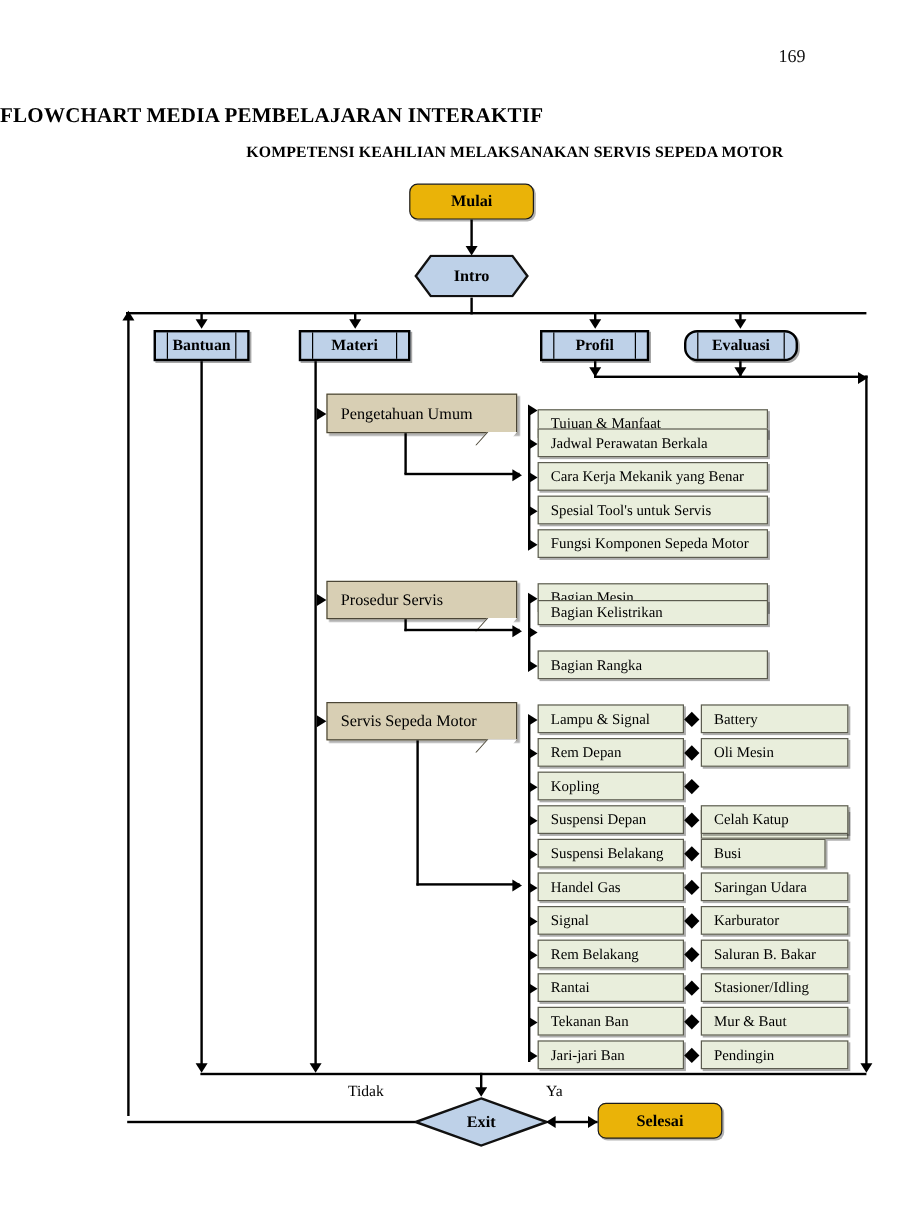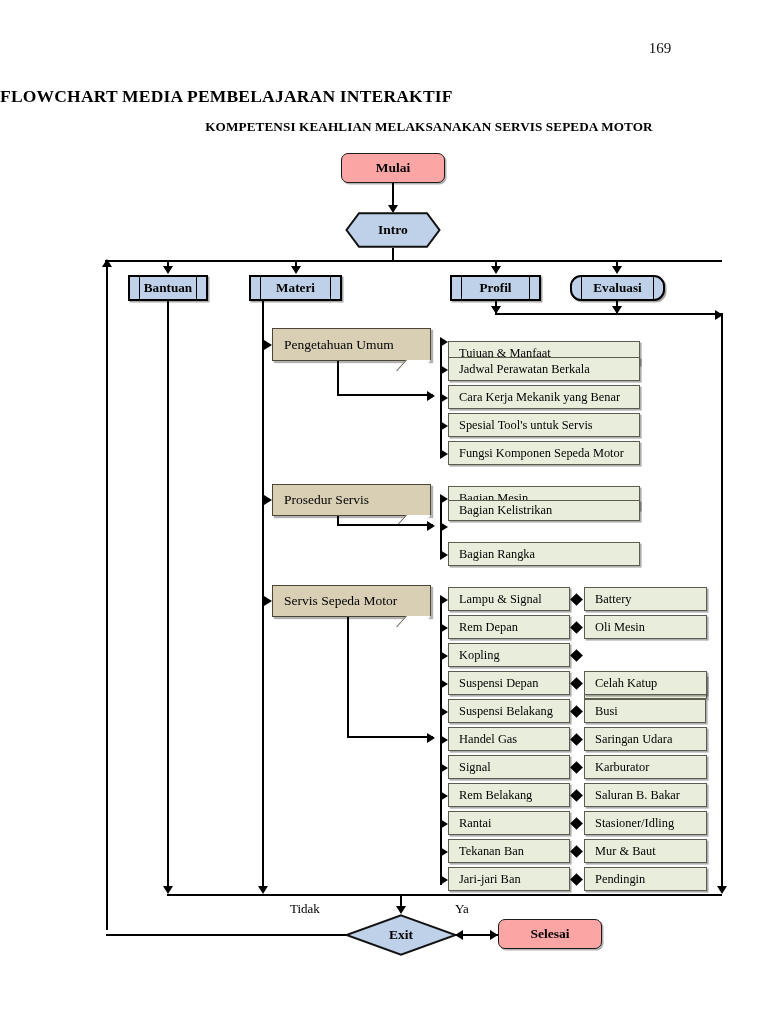--- a/index.html
+++ b/index.html
@@ -26,21 +26,21 @@
     font-family:"Liberation Serif",serif;font-weight:bold;font-size:13.2px;
     letter-spacing:.1px;
     margin-left:45px;
   }
 
   
   .node{position:absolute;box-sizing:border-box;display:flex;align-items:center;}
 
   
   .term{
-    background:#fca5a5;border:1.6px solid #1b1b1b;border-radius:7px;
+    background:#eab308;border:1.6px solid #1b1b1b;border-radius:7px;
     justify-content:center;font-weight:bold;font-size:13.5px;
     box-shadow:1.5px 1.5px 0 rgba(0,0,0,.30);
   }
 
   
   .hexwrap{position:absolute;}
   .hexwrap .lbl{
     position:absolute;left:0;top:0;width:100%;height:100%;
     display:flex;align-items:center;justify-content:center;
     font-weight:bold;font-size:13.5px;pointer-events:none;
@@ -321,21 +321,21 @@
   <div class="node leaf" style="left:584px;top:643px;width:123px;height:24px;margin-top:32px;">
     <span>Aliran Oli Mesin</span>
     </div>
   <div class="dotdia" style="left:572px;top:651px;"></div>
 
   <div class="node leaf" style="left:584px;top:671px;width:123px;height:24px;">
     <span>Celah Katup</span>
     </div>
   <div class="dotdia" style="left:572px;top:679px;"></div>
 
-  <div class="node leaf" style="left:584px;top:699px;width:122px;height:24px;">
+  <div class="node leaf" style="left:584px;top:699px;width:104px;height:24px;">
     <span>Busi</span>
     </div>
   <div class="dotdia" style="left:572px;top:707px;"></div>
 
   <div class="node leaf" style="left:584px;top:727px;width:123px;height:24px;">
     <span>Saringan Udara</span>
     </div>
   <div class="dotdia" style="left:572px;top:735px;"></div>
 
   <div class="node leaf" style="left:584px;top:755px;width:123px;height:24px;">

